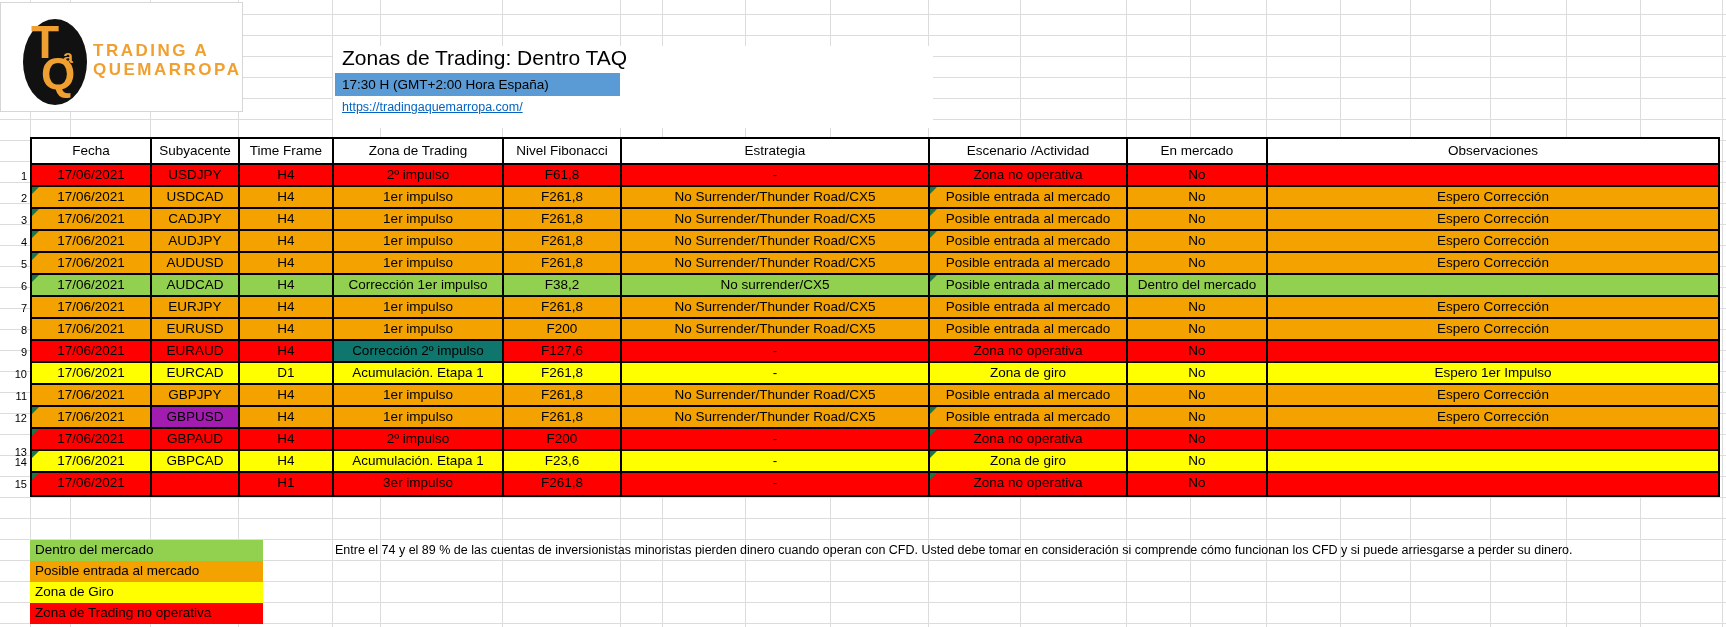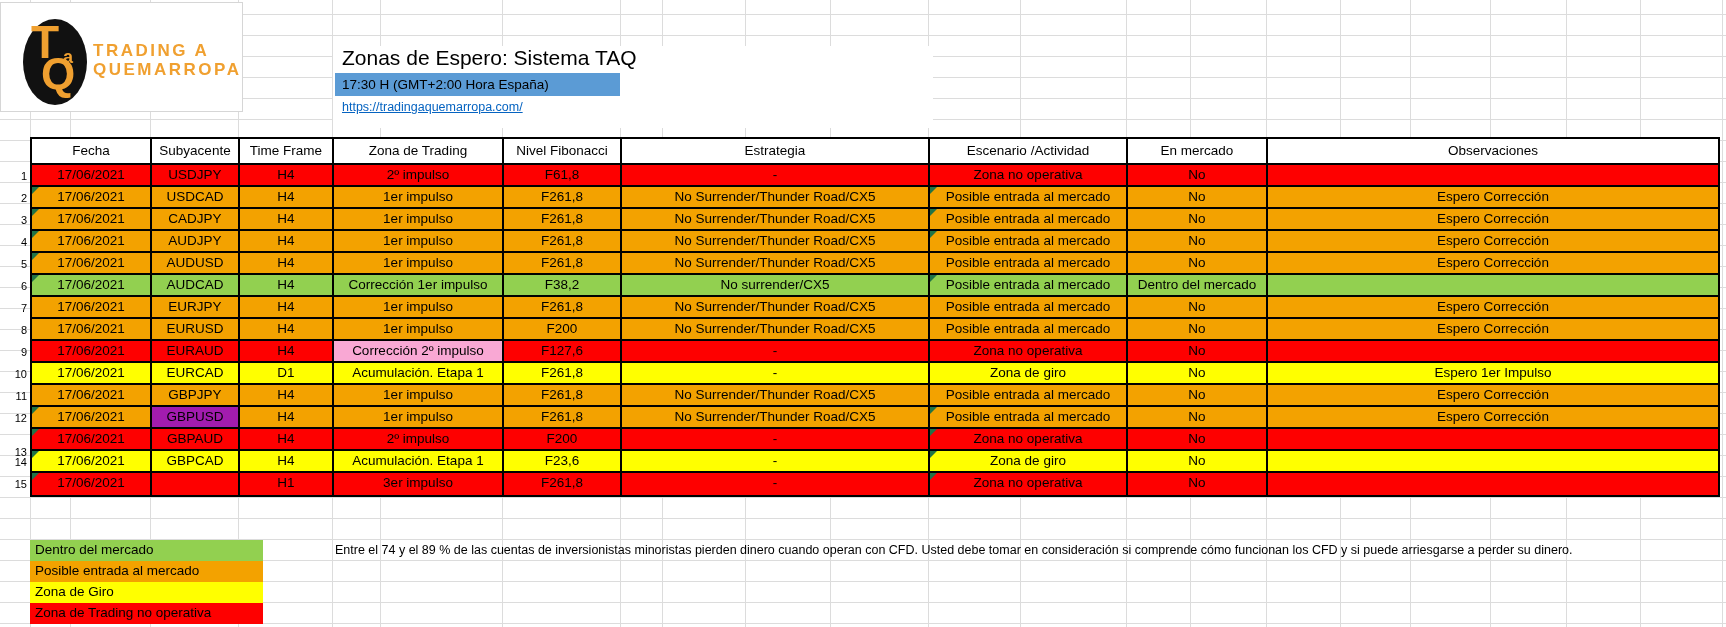--- a/index.html
+++ b/index.html
@@ -88,21 +88,21 @@
     <div class="logo-t">T</div>
     <div class="logo-a">a</div>
     <div class="logo-q">Q</div>
     <div class="logo-text">
       <div>TRADING A</div>
       <div>QUEMARROPA</div>
     </div>
   </div>
 
   <div class="title-cover"></div>
-  <div class="sheet-title">Zonas de Espero: Sistema TAQ</div>
+  <div class="sheet-title">Zonas de Trading: Dentro TAQ</div>
   <div class="time-banner" id="timeBanner" style="background: rgb(91, 155, 213);">17:30 H (GMT+2:00 Hora España)</div>
   <a class="site-link" id="siteLink" href="#" style="color: rgb(5, 99, 193);">https://tradingaquemarropa.com/</a>
 
   <div id="gutter">
       <div class="rownum" style="top: 165px;">1</div>
       <div class="rownum" style="top: 187px;">2</div>
       <div class="rownum" style="top: 209px;">3</div>
       <div class="rownum" style="top: 231px;">4</div>
       <div class="rownum" style="top: 253px;">5</div>
       <div class="rownum" style="top: 275px;">6</div>
@@ -195,21 +195,21 @@
       <div class="cell" style="background: rgb(243, 162, 0);">H4</div>
       <div class="cell" style="background: rgb(243, 162, 0);">1er impulso</div>
       <div class="cell" style="background: rgb(243, 162, 0);">F200</div>
       <div class="cell" style="background: rgb(243, 162, 0);">No Surrender/Thunder Road/CX5</div>
       <div class="cell" style="background: rgb(243, 162, 0);">Posible entrada al mercado</div>
       <div class="cell" style="background: rgb(243, 162, 0);">No</div>
       <div class="cell lastcol" style="background: rgb(243, 162, 0);">Espero Corrección</div>
       <div class="cell" style="background: rgb(254, 0, 0);">17/06/2021</div>
       <div class="cell" style="background: rgb(254, 0, 0);">EURAUD</div>
       <div class="cell" style="background: rgb(254, 0, 0);">H4</div>
-      <div class="cell" style="background: #f9a8d4;">Corrección 2º impulso</div>
+      <div class="cell" style="background: #0f766e;">Corrección 2º impulso</div>
       <div class="cell" style="background: rgb(254, 0, 0);">F127,6</div>
       <div class="cell" style="background: rgb(254, 0, 0);">-</div>
       <div class="cell" style="background: rgb(254, 0, 0);">Zona no operativa</div>
       <div class="cell" style="background: rgb(254, 0, 0);">No</div>
       <div class="cell lastcol" style="background: rgb(254, 0, 0);"></div>
       <div class="cell" style="background: rgb(255, 255, 0);">17/06/2021</div>
       <div class="cell" style="background: rgb(255, 255, 0);">EURCAD</div>
       <div class="cell" style="background: rgb(255, 255, 0);">D1</div>
       <div class="cell" style="background: rgb(255, 255, 0);">Acumulación. Etapa 1</div>
       <div class="cell" style="background: rgb(255, 255, 0);">F261,8</div>

